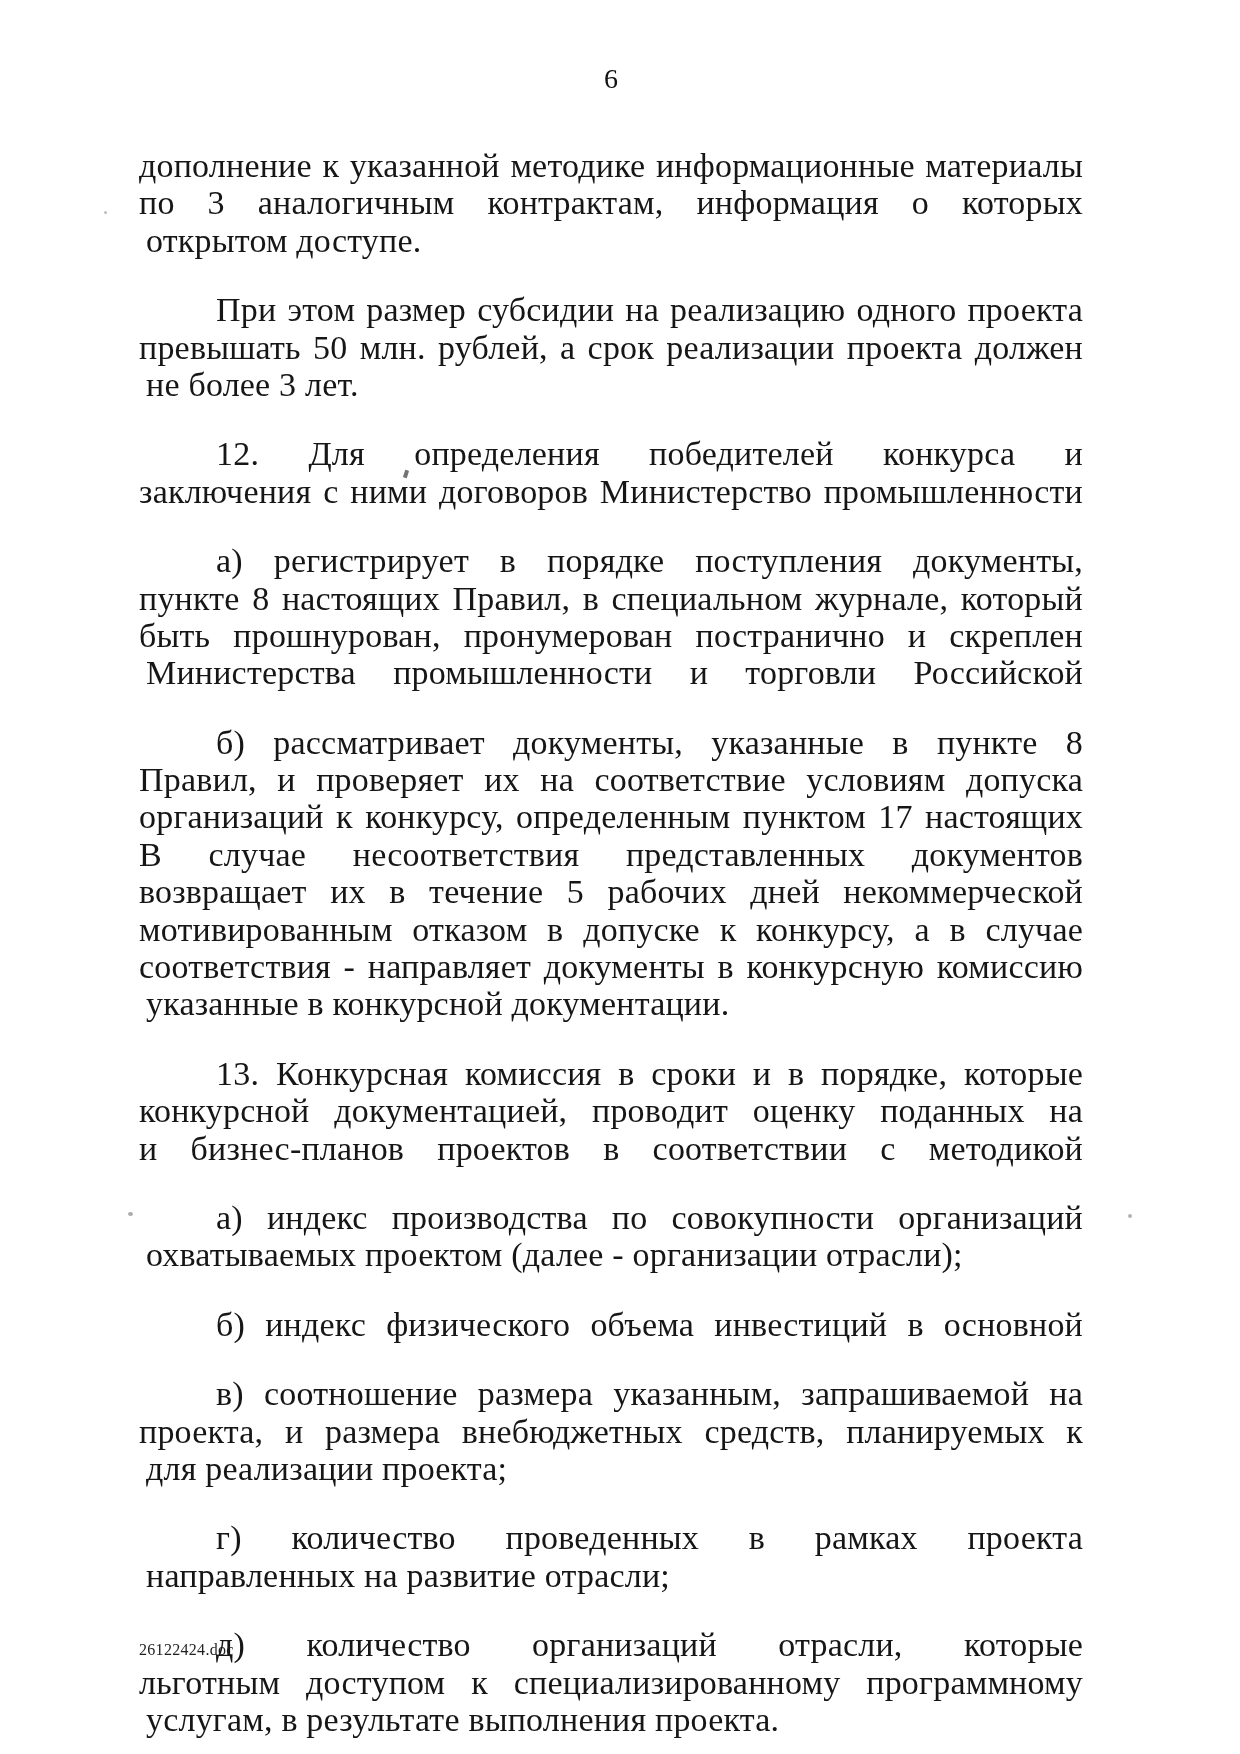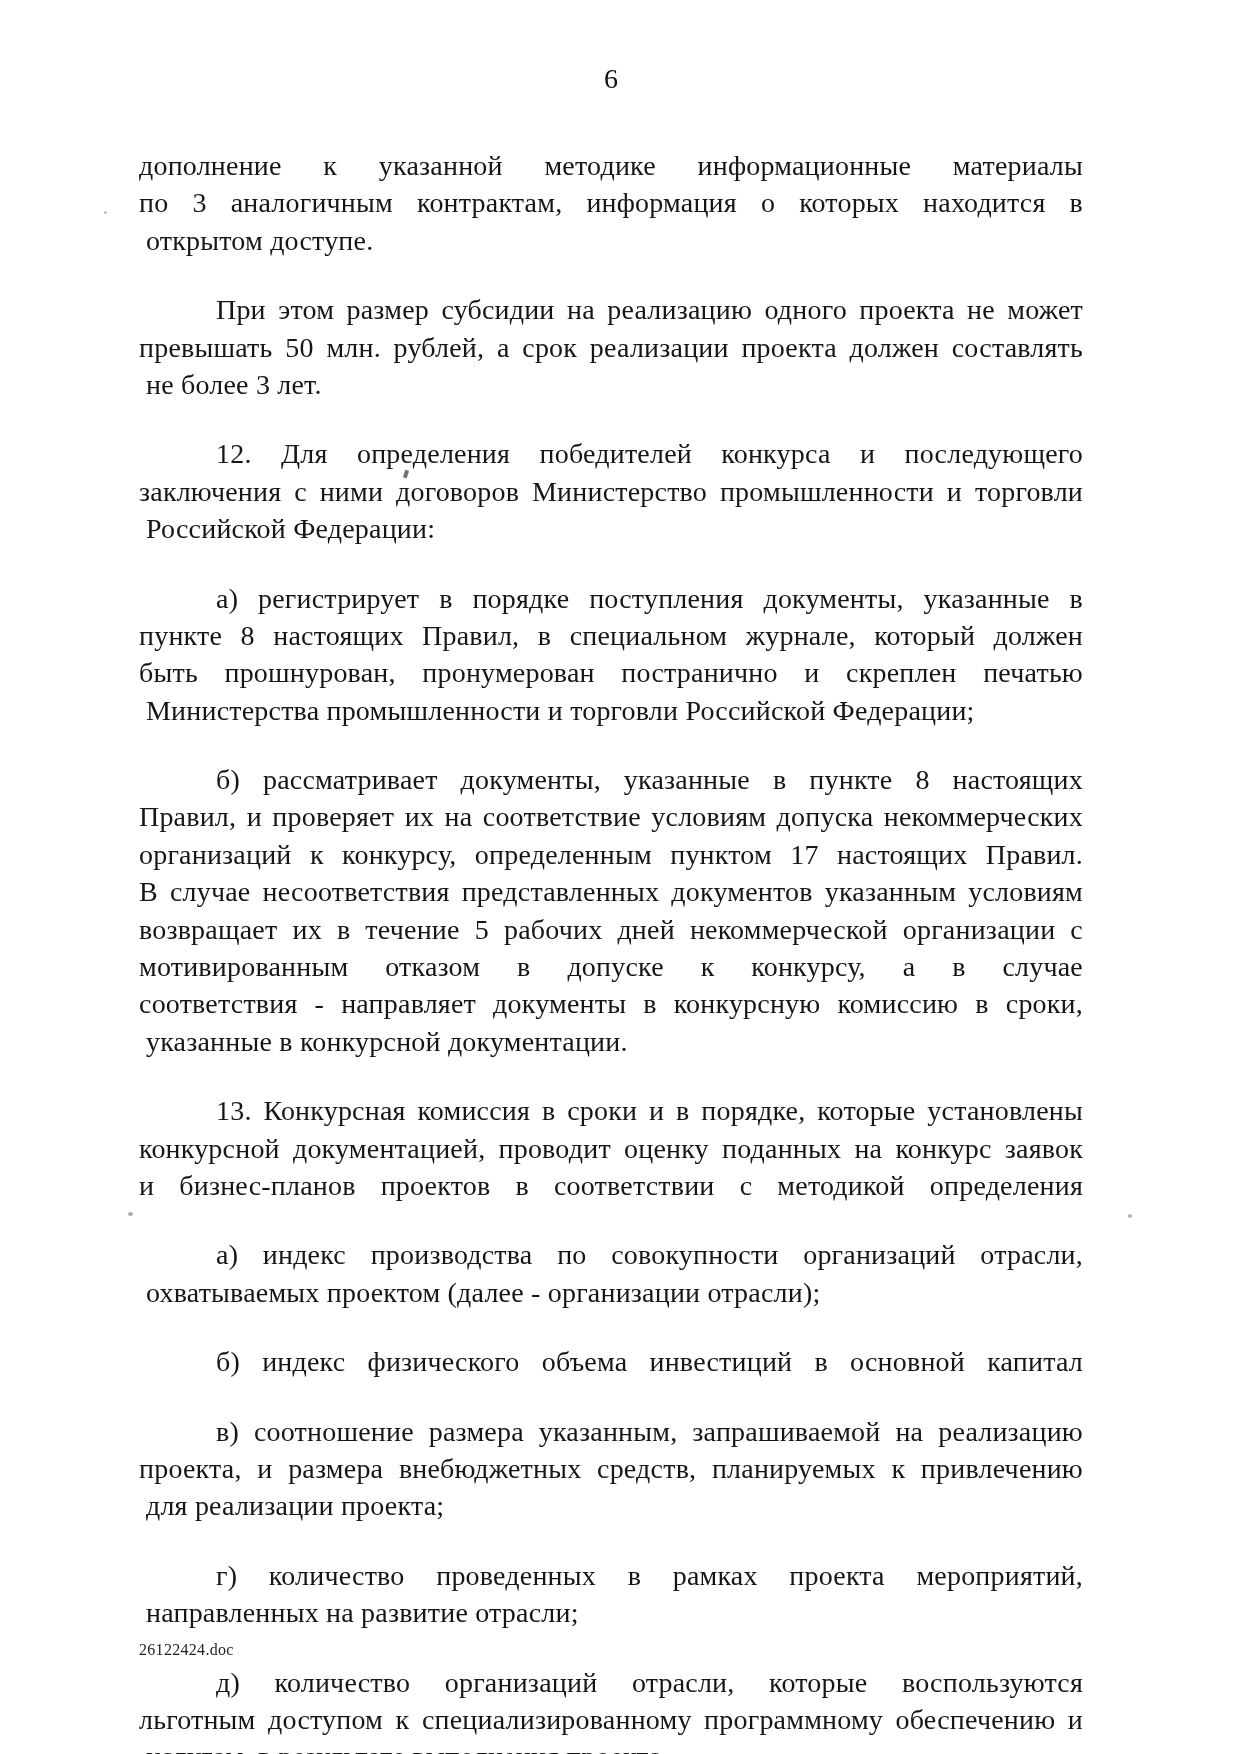--- a/index.html
+++ b/index.html
@@ -32,21 +32,21 @@
     left: 139px;
     width: 944px;
   }
   .para {
     margin: 0;
     padding: 0;
   }
   .line {
     height: 37.4px;
     line-height: 37.4px;
-    font-size: 28px;
+    font-size: 34px;
     text-align: justify;
     text-align-last: justify;
     overflow: hidden;
     white-space: normal;
     letter-spacing: 0.2px;
   }
   .line.last {
     text-align-last: left;
     margin-left: 7px;
   }
@@ -95,21 +95,20 @@
         <div class="line last">открытом доступе.</div>
       </div>
       <div class="para">
         <div class="line first-indent">При этом размер субсидии на реализацию одного проекта не может</div>
         <div class="line">превышать 50 млн. рублей, а срок реализации проекта должен составлять</div>
         <div class="line last">не более 3 лет.</div>
       </div>
       <div class="para">
         <div class="line first-indent">12. Для определения победителей конкурса и последующего</div>
         <div class="line">заключения с ними договоров Министерство промышленности и торговли</div>
-        <div class="line last">Российской Федерации:</div>
       </div>
       <div class="para">
         <div class="line first-indent">а) регистрирует в порядке поступления документы, указанные в</div>
         <div class="line">пункте 8 настоящих Правил, в специальном журнале, который должен</div>
         <div class="line">быть прошнурован, пронумерован постранично и скреплен печатью</div>
         <div class="line last">Министерства промышленности и торговли Российской Федерации;</div>
       </div>
       <div class="para">
         <div class="line first-indent">б) рассматривает документы, указанные в пункте 8 настоящих</div>
         <div class="line">Правил, и проверяет их на соответствие условиям допуска некоммерческих</div>

